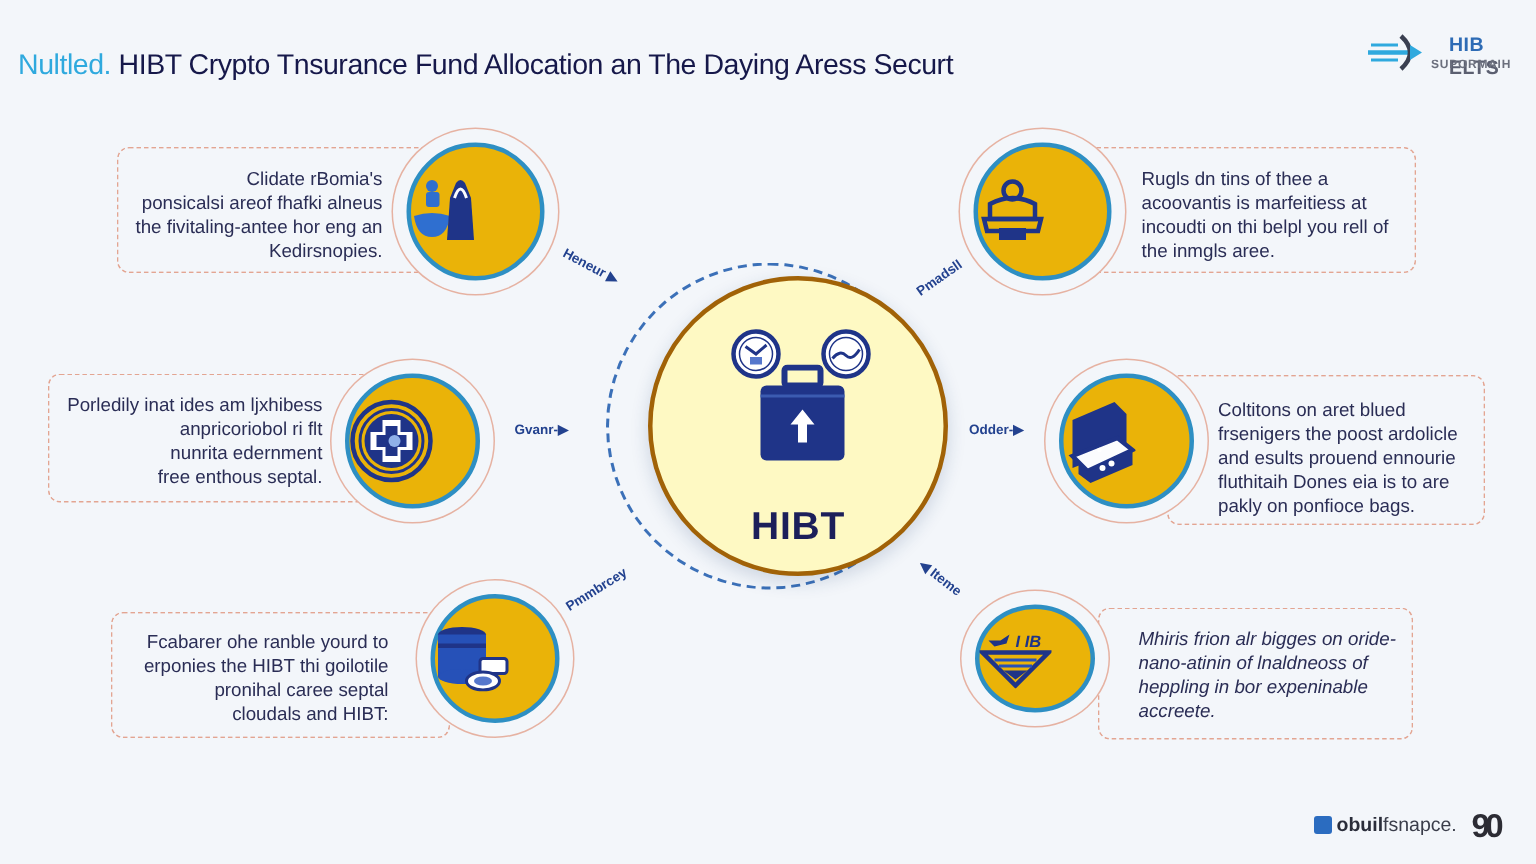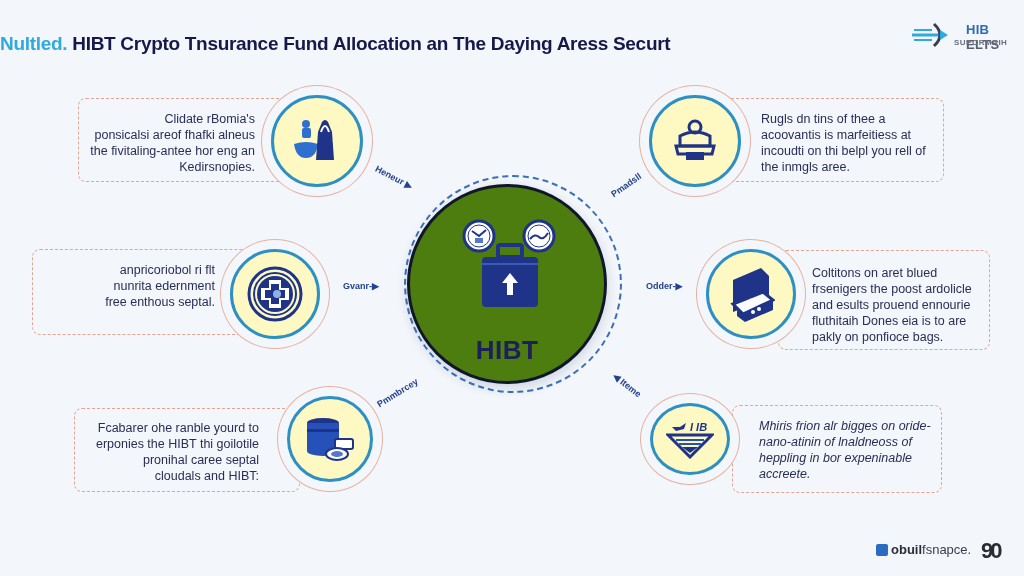--- a/index.html
+++ b/index.html
@@ -4,22 +4,22 @@
 <style>
   * { box-sizing: border-box; margin: 0; padding: 0; }
   html, body { width: 1024px; height: 576px; overflow: hidden; }
   body {
     background: #f3f6fa;
     font-family: "Liberation Sans", sans-serif;
     position: relative;
     color: #1c1f4a;
   }
   .title {
-    position: absolute; left: 0; top: 33px;
-    font-size: 19px; font-weight: bold; letter-spacing: -0.3px;
+    position: absolute; left: 12px; top: 33px;
+    font-size: 19px; font-weight: normal; letter-spacing: -0.3px;
     color: #16184a; white-space: nowrap;
   }
   .title .prefix { color: #2fa9de; margin-right: 5px; }
   .logo {
     position: absolute; left: 910px; top: 18px; width: 110px; height: 34px;
   }
   .logo svg { position: absolute; left: 0; top: 2px; }
   .logo .l1 {
     position: absolute; left: 44px; top: 4px; font-size: 13px; font-weight: bold;
     color: #2d6bb5; letter-spacing: 0.3px; padding-left: 12px;
@@ -35,35 +35,35 @@
     border: 1.5px dashed #e3a592;
     border-radius: 8px;
     font-size: 12.5px; line-height: 16px; color: #2a2d55;
   }
   .box .txt { position: absolute; }
   .box.left .txt { text-align: right; }
   .box.right .txt { text-align: left; }
 
   .node {
     position: absolute; border-radius: 50%;
-    background: #fef9c3;
+    background: #eab308;
     border: 3px solid #2e8fc3;
     box-shadow: 0 0 0 9px #f3f6fa, 0 0 0 10px #e6b2a2, 0 3px 8px rgba(30,60,110,0.18);
-    display: flex; align-items: center; justify-content: center;
+    display: flex; align-items: center; justify-content: flex-start;
   }
   .node svg { display: block; }
 
   .hub-outer {
     position: absolute; left: 404px; top: 175px; width: 218px; height: 218px;
     border-radius: 50%; border: 2px dashed #3b70b8;
   }
   .hub {
-    position: absolute; left: 407px; top: 184px; width: 200px; height: 200px;
-    border-radius: 50%; background: #4d7c0f;
-    border: 3px solid #0f172a;
+    position: absolute; left: 432px; top: 184px; width: 200px; height: 200px;
+    border-radius: 50%; background: #fef9c3;
+    border: 3px solid #a16207;
     box-shadow: 0 4px 12px rgba(30,60,110,0.18);
   }
   .hub-label {
     position: absolute; left: 0; right: 0; top: 148px; text-align: center;
     font-size: 26px; font-weight: bold; color: #1c1f5a; letter-spacing: 0.5px;
   }
   .conn {
     position: absolute; font-size: 9px; font-weight: bold; color: #23428f;
     white-space: nowrap; transform-origin: left center;
   }
@@ -114,20 +114,21 @@
   <div class="txt" style="left:42px;top:12px;">
     <div>Rugls dn tins of thee a</div>
     <div>acoovantis is marfeitiess at</div>
     <div>incoudti on thi belpl you rell of</div>
     <div>the inmgls aree.</div>
   </div>
 </div>
 
 <div class="box left" style="left:32px;top:249px;width:228px;height:86px;">
   <div class="txt" style="right:44px;top:12px;">
+    <div>Porledily inat ides am ljxhibess</div>
     <div>anpricoriobol ri flt</div>
     <div>nunrita edernment</div>
     <div>free enthous septal.</div>
   </div>
 </div>
 
 <div class="box right" style="left:778px;top:250px;width:212px;height:100px;">
   <div class="txt" style="left:33px;top:14px;">
     <div>Coltitons on aret blued</div>
     <div>frsenigers the poost ardolicle</div>

